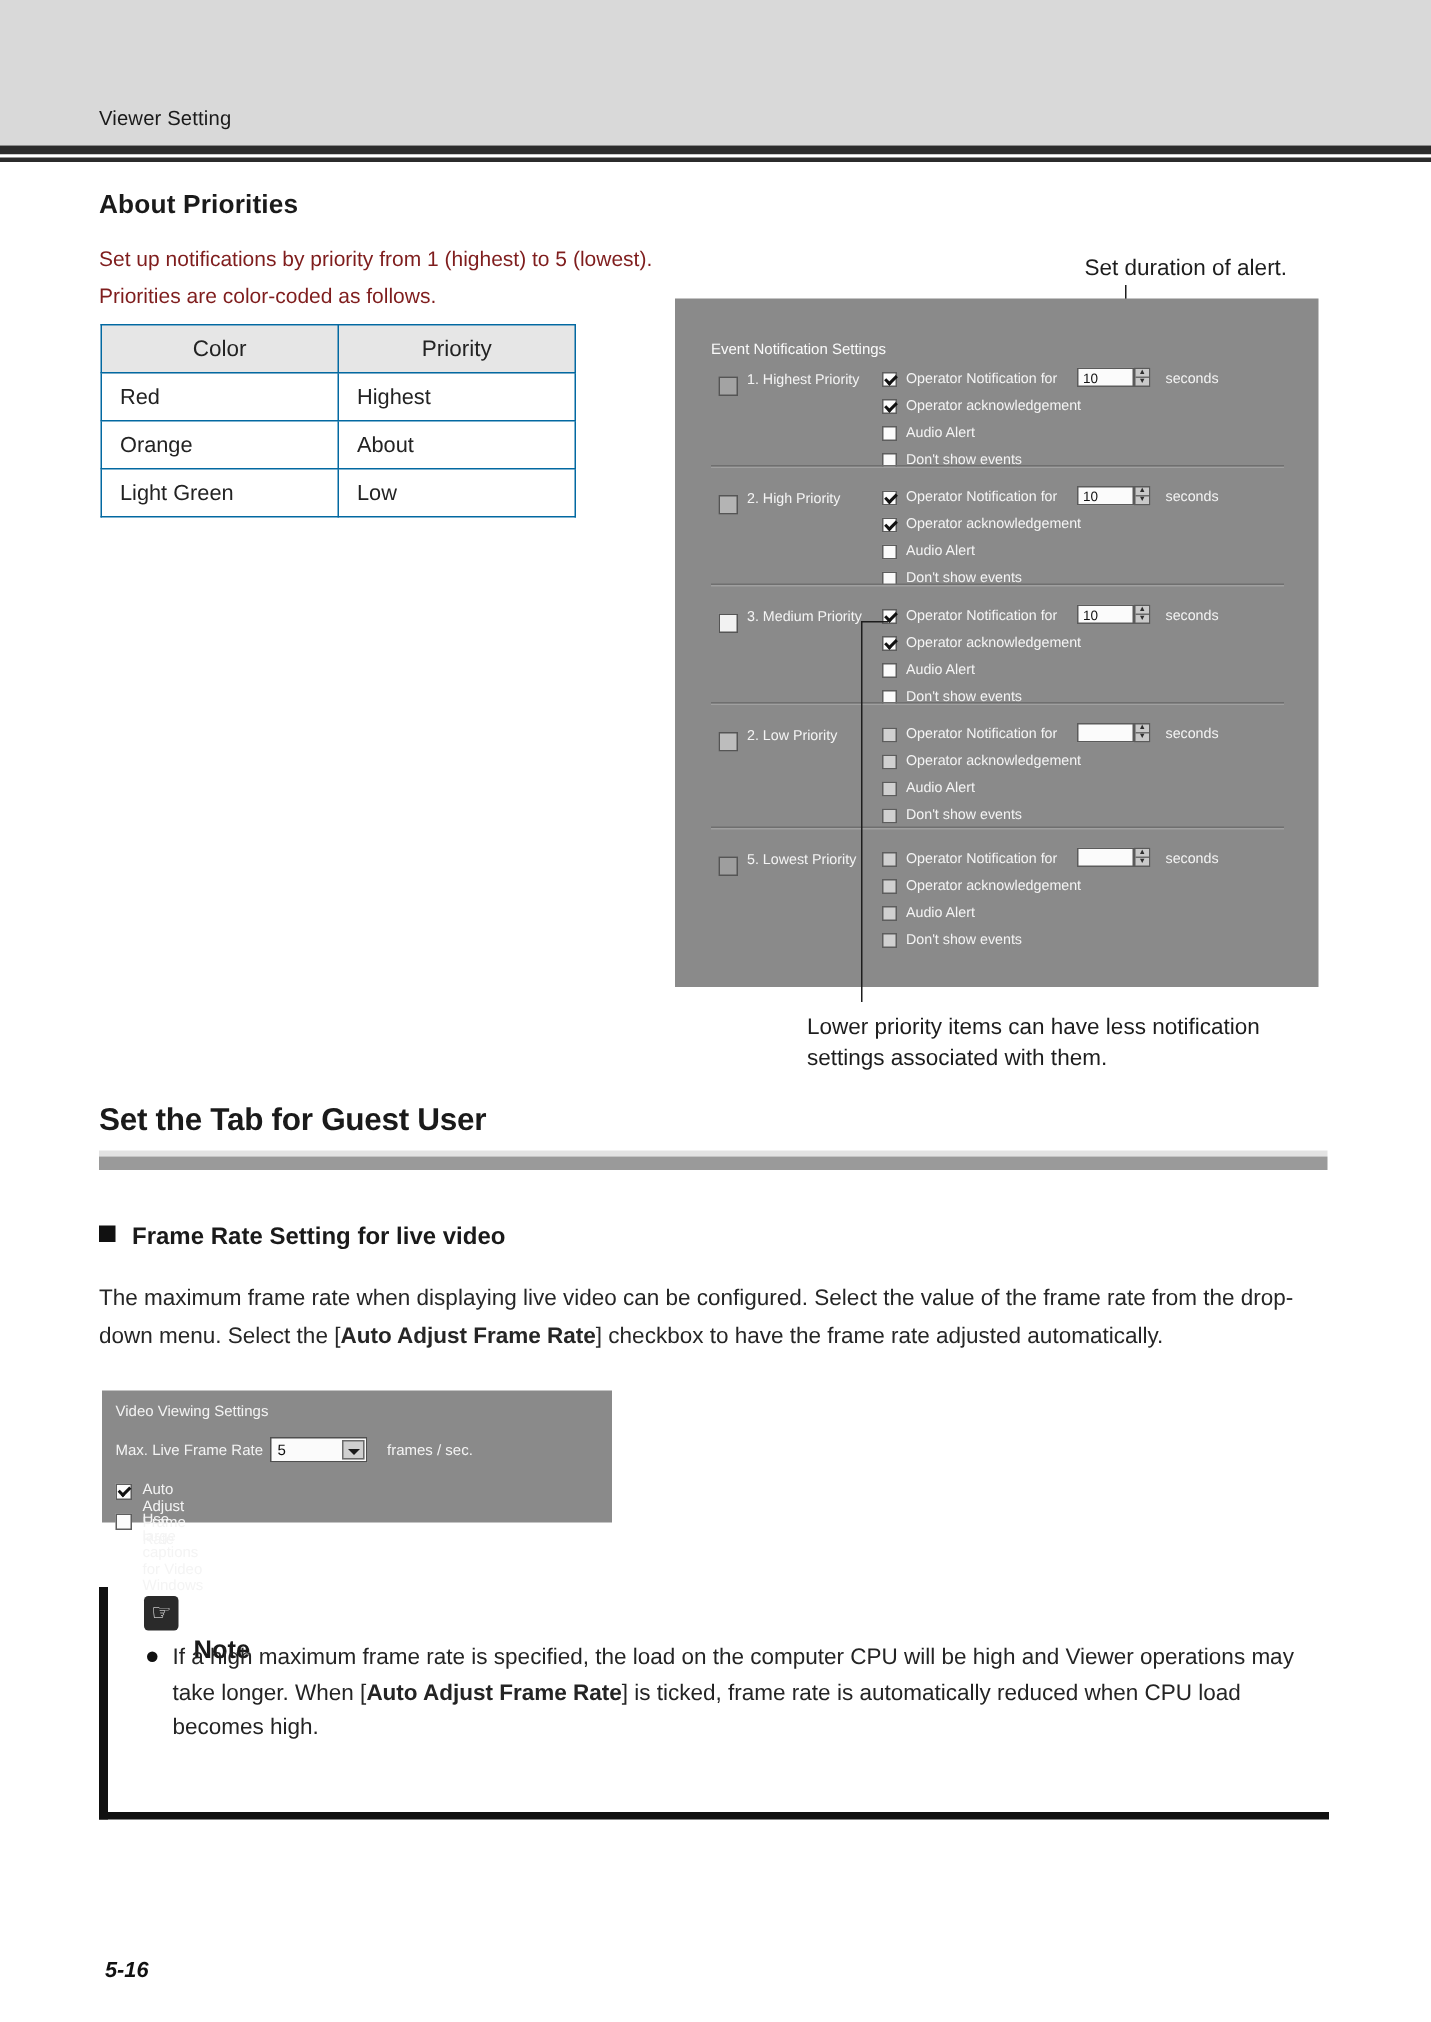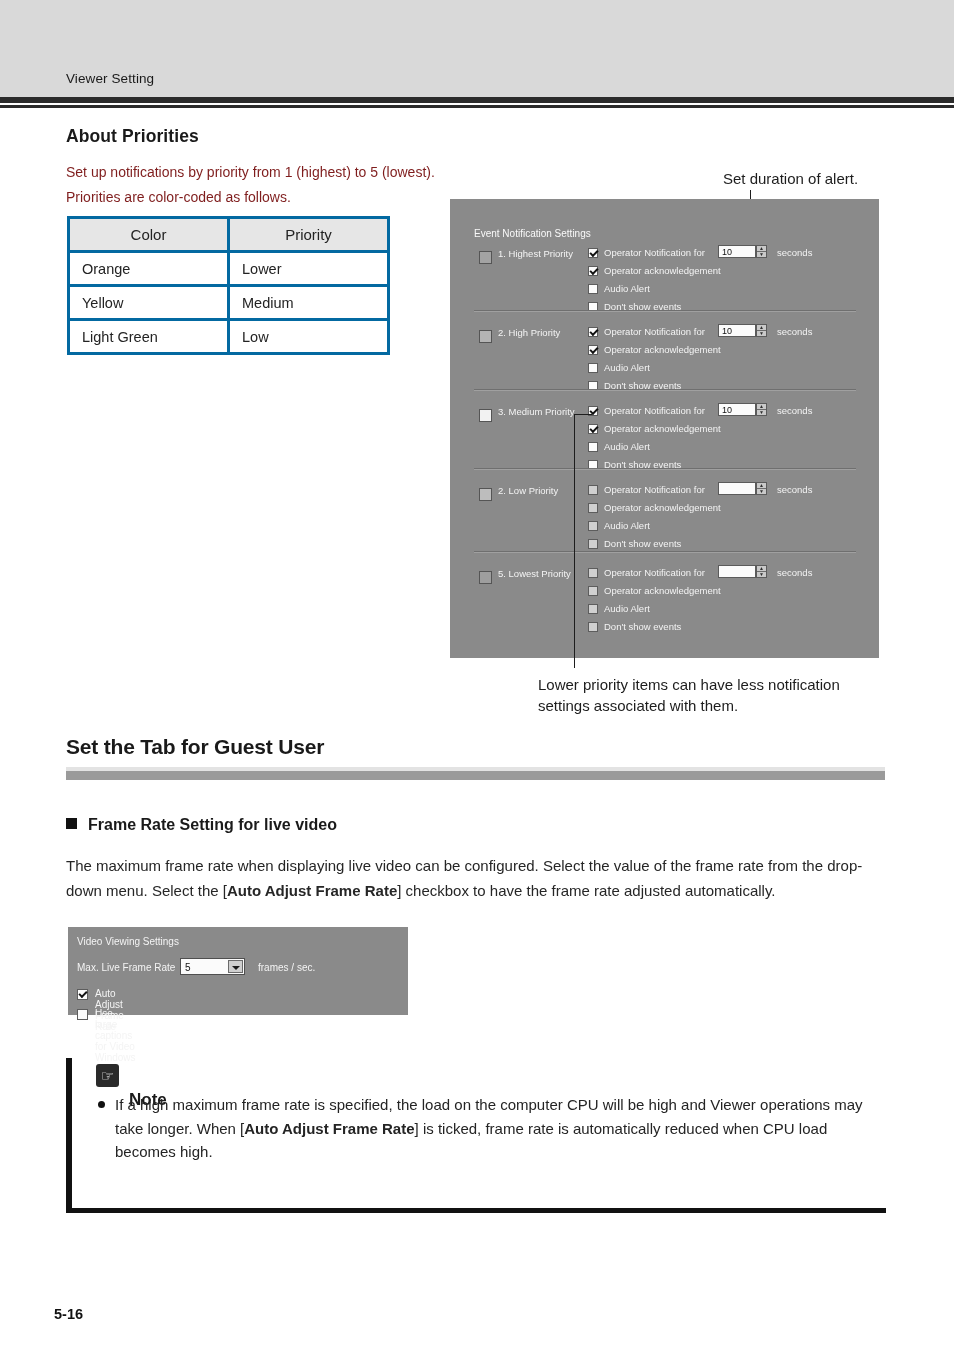--- a/index.html
+++ b/index.html
@@ -67,21 +67,21 @@
   }
 
   
   .prio-table {
     position: absolute;
     left: 67px; top: 216px;
     border-collapse: collapse;
     font-size: 14.5px;
   }
   .prio-table th, .prio-table td {
-    border: 3px solid #0369a1;
+    border: 1px solid #0369a1;
     height: 31px;
     padding: 0 12px;
     font-weight: normal;
     color: #232323;
     white-space: nowrap;
   }
   .prio-table th {
     background: #e6e6e6;
     text-align: center;
     font-size: 15px;
@@ -354,23 +354,24 @@
     position: absolute;
     left: 0; top: 8px;
     width: 7px; height: 7px;
     border-radius: 50%;
     background: #111;
   }
   .note-item b { font-weight: bold; }
 
   .folio {
     position: absolute;
-    left: 54px; top: 1306px;
+    left: 70px; top: 1306px;
     font-size: 14.5px;
     font-weight: bold;
+    font-style: italic;
     color: #111;
   }
 </style>
 </head>
 <body>
 
 <div class="header-band"></div>
 <div class="header-label">Viewer Setting</div>
 <div class="header-rule-thick"></div>
 <div class="header-rule-gap"></div>
@@ -381,26 +382,26 @@
 
 <table class="prio-table">
   <thead>
     <tr>
       <th class="c-color">Color</th>
       <th class="c-prio">Priority</th>
     </tr>
   </thead>
   <tbody>
     <tr>
-      <td class="c-color">Orange</td>
-      <td class="c-prio">Lower</td>
+      <td class="c-color">Red</td>
+      <td class="c-prio">Highest</td>
     </tr>
     <tr>
-      <td class="c-color">Yellow</td>
-      <td class="c-prio">Medium</td>
+      <td class="c-color">Orange</td>
+      <td class="c-prio">About</td>
     </tr>
     <tr>
       <td class="c-color">Light Green</td>
       <td class="c-prio">Low</td>
     </tr>
   </tbody>
 </table>
 
 <div class="callout-top">Set duration of alert.</div>
 <div class="leader-top"></div>

